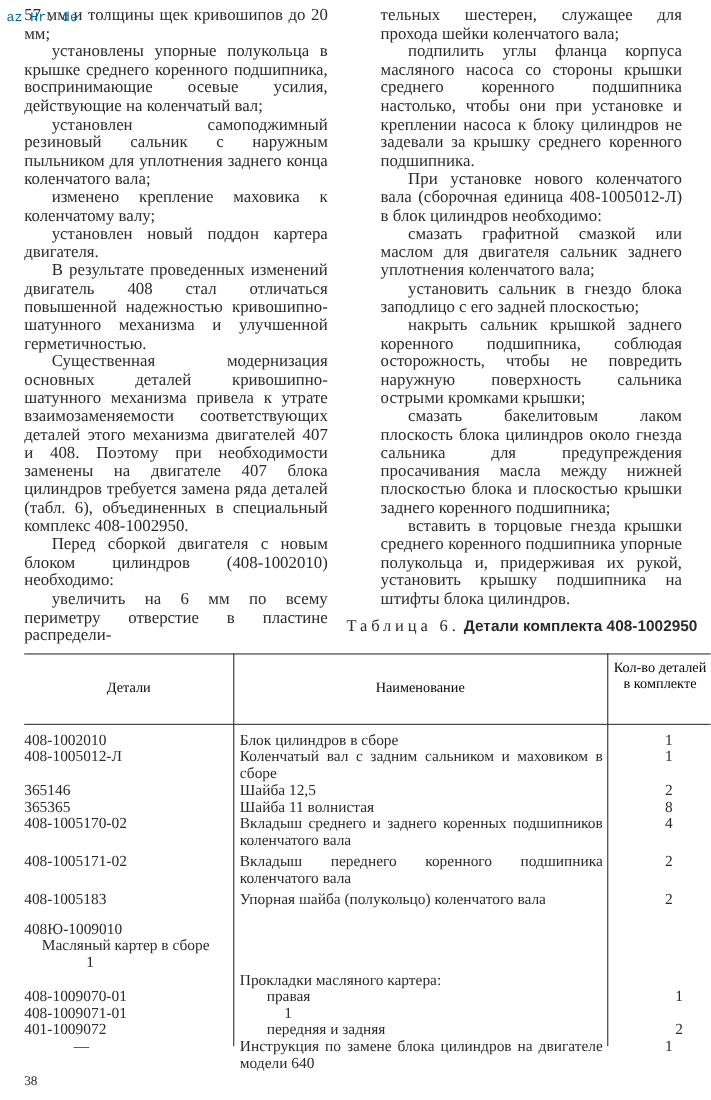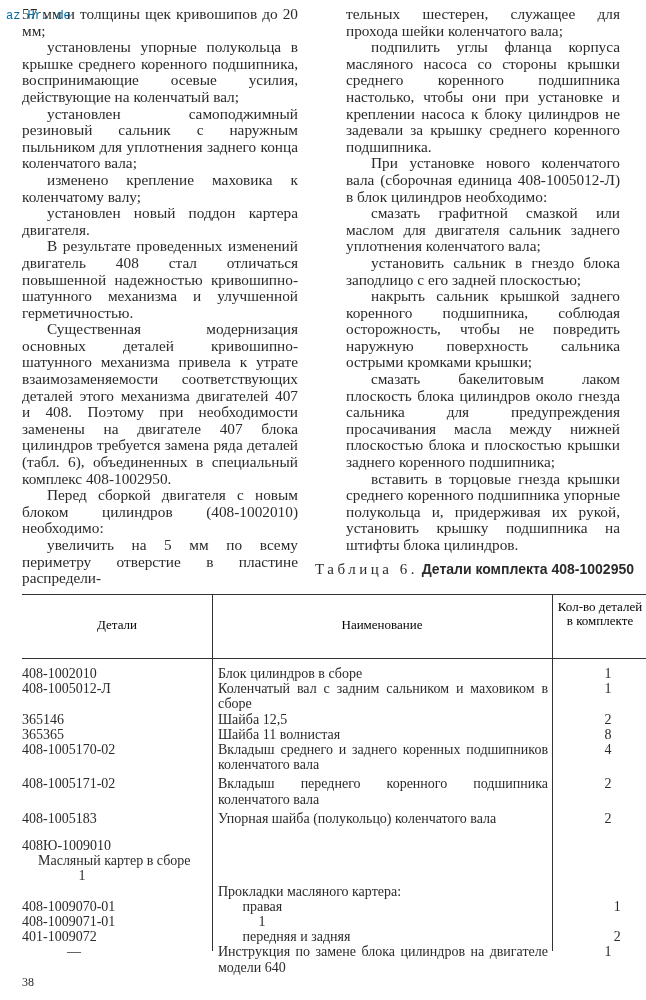--- a/index.html
+++ b/index.html
@@ -34,21 +34,21 @@
 
 <div class="col left">
   <p>57 мм и толщины щек кривошипов до 20 мм;</p>
   <p class="ind">установлены упорные полукольца в крышке среднего коренного подшипника, воспринимающие осевые усилия, действующие на коленчатый вал;</p>
   <p class="ind">установлен самоподжимный резиновый сальник с наружным пыльником для уплотнения заднего конца коленчатого вала;</p>
   <p class="ind">изменено крепление маховика к коленчатому валу;</p>
   <p class="ind">установлен новый поддон картера двигателя.</p>
   <p class="ind">В результате проведенных изменений двигатель 408 стал отличаться повышенной надежностью кривошипно-шатунного механизма и улучшенной герметичностью.</p>
   <p class="ind">Существенная модернизация основных деталей кривошипно-шатунного механизма привела к утрате взаимозаменяемости соответствующих деталей этого механизма двигателей 407 и 408. Поэтому при необходимости заменены на двигателе 407 блока цилиндров требуется замена ряда деталей (табл. 6), объединенных в специальный комплекс 408-1002950.</p>
   <p class="ind">Перед сборкой двигателя с новым блоком цилиндров (408-1002010) необходимо:</p>
-  <p class="ind">увеличить на 5 мм по всему периметру отверстие в пластине распредели-</p>
+  <p class="ind">увеличить на 6 мм по всему периметру отверстие в пластине распредели-</p>
 </div>
 
 <div class="col right">
   <p>тельных шестерен, служащее для прохода шейки коленчатого вала;</p>
   <p class="ind">подпилить углы фланца корпуса масляного насоса со стороны крышки среднего коренного подшипника настолько, чтобы они при установке и креплении насоса к блоку цилиндров не задевали за крышку среднего коренного подшипника.</p>
   <p class="ind">При установке нового коленчатого вала (сборочная единица 408-1005012-Л) в блок цилиндров необходимо:</p>
   <p class="ind">смазать графитной смазкой или маслом для двигателя сальник заднего уплотнения коленчатого вала;</p>
   <p class="ind">установить сальник в гнездо блока заподлицо с его задней плоскостью;</p>
   <p class="ind">накрыть сальник крышкой заднего коренного подшипника, соблюдая осторожность, чтобы не повредить наружную поверхность сальника острыми кромками крышки;</p>
   <p class="ind">смазать бакелитовым лаком плоскость блока цилиндров около гнезда сальника для предупреждения просачивания масла между нижней плоскостью блока и плоскостью крышки заднего коренного подшипника;</p>

